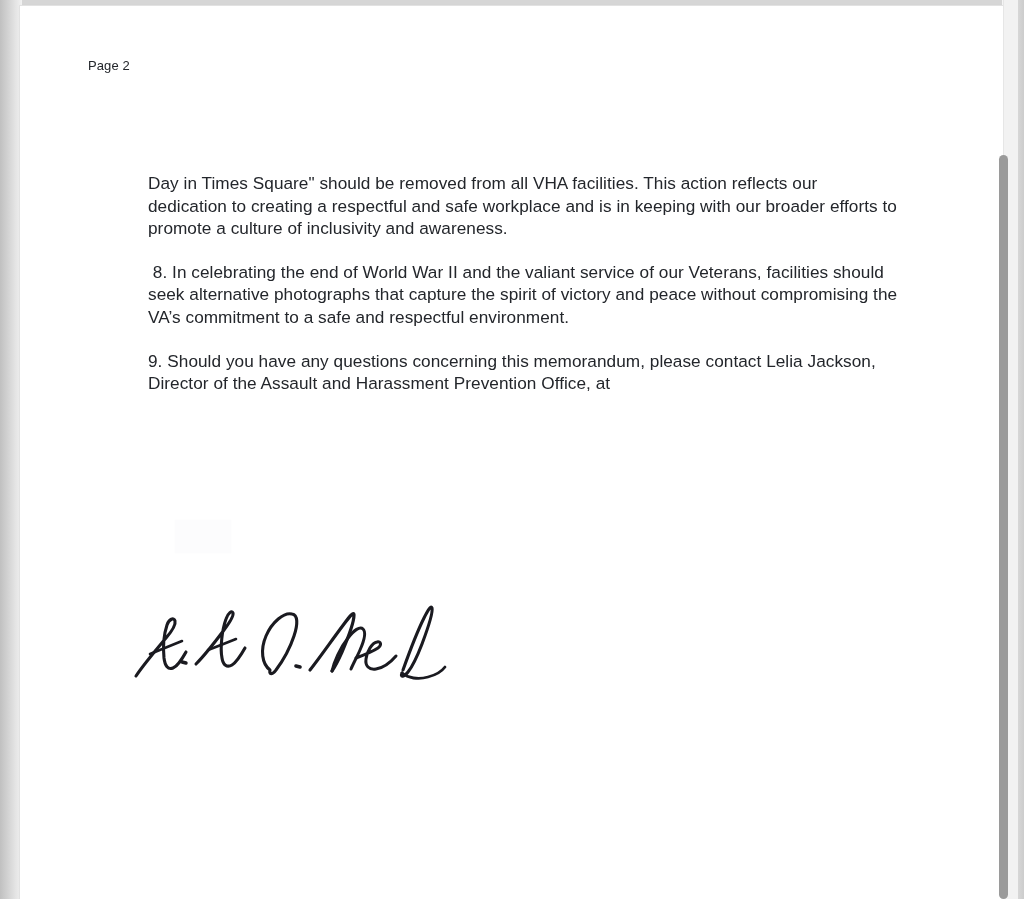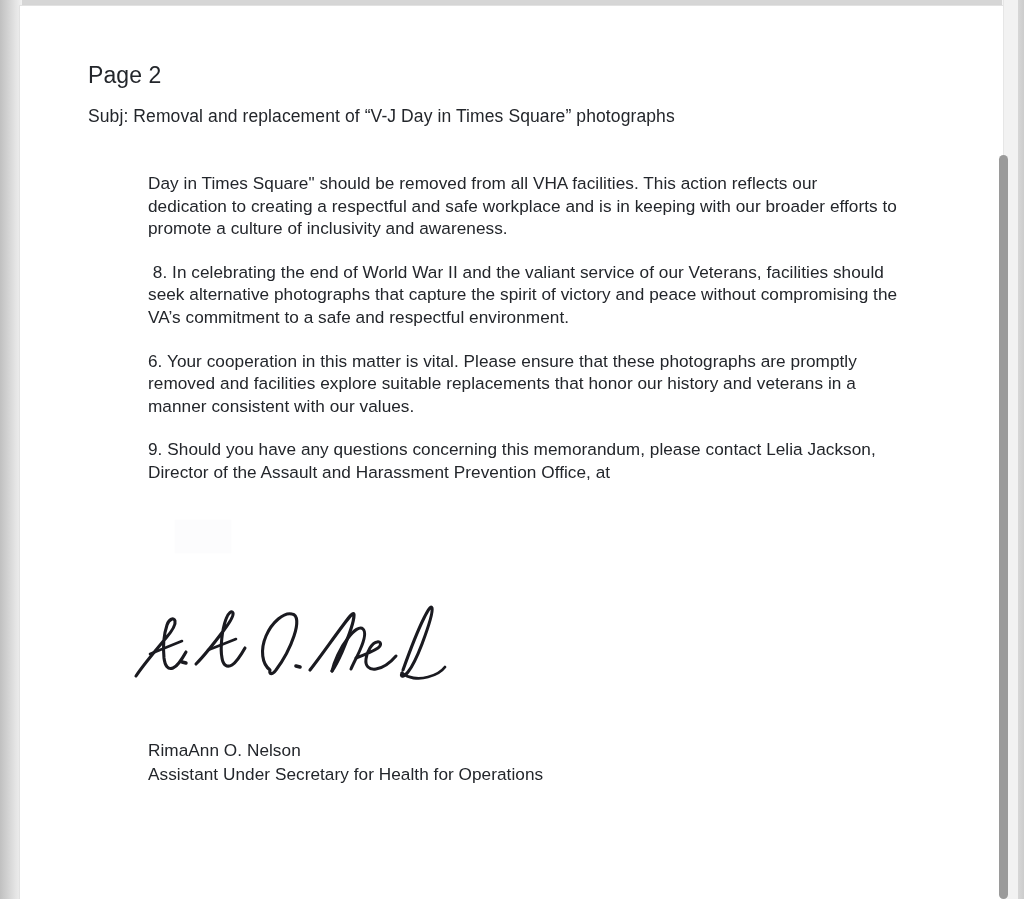--- a/index.html
+++ b/index.html
@@ -58,22 +58,22 @@
   
   .doc-text {
     color: #23262b;
     font-family: "Liberation Sans", sans-serif;
     -webkit-font-smoothing: antialiased;
   }
 
   #page-label {
     position: absolute;
     left: 68px;
-    top: 58px;
-    font-size: 23px;
+    top: 49px;
+    font-size: 13px;
     line-height: 22px;
     letter-spacing: 0.1px;
   }
 
   #subject-line {
     position: absolute;
     left: 68px;
     top: 99px;
     font-size: 17.5px;
     line-height: 22px;
@@ -156,26 +156,24 @@
 <div id="viewer">
 
   <div class="gutter-left"></div>
   <div class="gutter-right"></div>
 
   <div id="page">
     <div class="page-inner">
 
       <div id="page-label" class="doc-text">Page 2</div>
 
-      <div id="subject-line" class="doc-text">Subj: Removal and replacement of “V-J Day in Times Square” photographs</div>
 
       <div id="body" class="doc-text">
         <p>Day in Times Square" should be removed from all VHA facilities. This action reflects our dedication to creating a respectful and safe workplace and is in keeping with our broader efforts to promote a culture of inclusivity and awareness.</p>
         <p> 8. In celebrating the end of World War II and the valiant service of our Veterans, facilities should seek alternative photographs that capture the spirit of victory and peace without compromising the VA’s commitment to a safe and respectful environment.</p>
-        <p>6. Your cooperation in this matter is vital. Please ensure that these photographs are promptly removed and facilities explore suitable replacements that honor our history and veterans in a manner consistent with our values.</p>
         <p>9. Should you have any questions concerning this memorandum, please contact Lelia Jackson, Director of the Assault and Harassment Prevention Office, at</p>
       </div>
 
       <div id="redaction-block"></div>
 
       <div id="signature">
         <svg viewBox="0 0 330 96" xmlns="http://www.w3.org/2000/svg" fill="none" stroke="#1a1a20" stroke-linecap="round" stroke-linejoin="round">
 
           <path d="M16 78 C24 66 36 52 46 40 C52 33 56 27 55 23 C54 19 49 21 47 27 C44 36 43 50 44 60 C45 68 48 72 53 70 C58 68 62 61 66 54" stroke-width="3.1"></path>
           <path d="M30 56 C40 52 52 47 62 43" stroke-width="2.6"></path>
@@ -192,24 +190,20 @@
           <path d="M190 72 C198 62 212 42 224 26 C230 18 234 13 234 17 C234 23 228 40 222 54 C218 63 214 70 212 73" stroke-width="3.2"></path>
           <path d="M212 73 C214 64 220 50 228 40 C234 32 240 28 243 31 C246 34 244 43 240 52 C237 59 233 66 231 71" stroke-width="3.0"></path>
 
           <path d="M236 60 C244 57 252 54 258 50 C262 47 261 43 257 44 C252 45 247 53 246 61 C245 68 249 72 256 71 C263 70 270 65 276 58" stroke-width="3.0"></path>
 
           <path d="M283 72 C288 58 296 36 304 20 C308 12 311 7 312 10 C313 14 308 30 302 46 C297 59 292 69 288 74 C284 79 280 80 282 75" stroke-width="3.1"></path>
           <path d="M282 75 C288 80 298 82 308 79 C316 77 322 73 325 69" stroke-width="2.8"></path>
         </svg>
       </div>
 
-      <div id="signature-block" class="doc-text">
-        <div>RimaAnn O. Nelson</div>
-        <div>Assistant Under Secretary for Health for Operations</div>
-      </div>
 
     </div>
   </div>
 
   <div id="scrollbar-track">
     <div id="scrollbar-thumb"></div>
   </div>
 
 </div>
 

